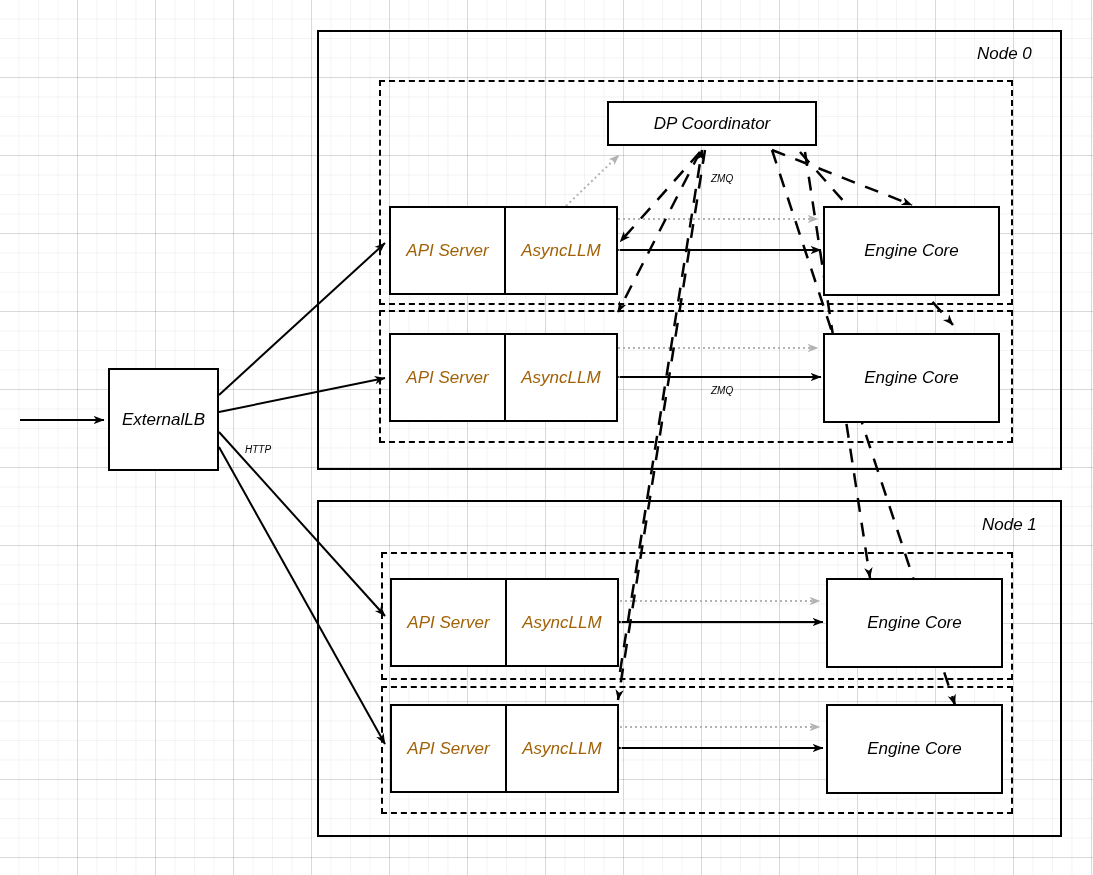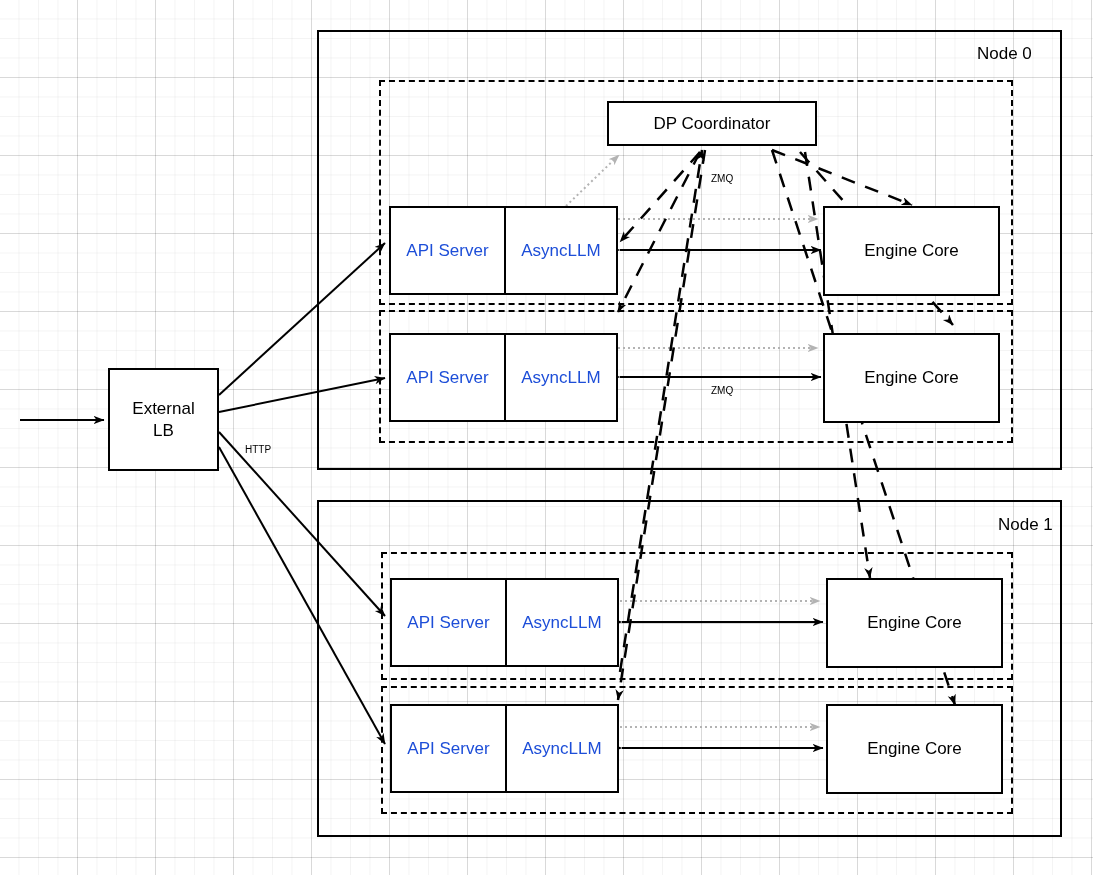--- a/index.html
+++ b/index.html
@@ -18,20 +18,21 @@
       linear-gradient(to right, rgba(0,0,0,0.11) 1px, transparent 1px),
       linear-gradient(to bottom, rgba(0,0,0,0.11) 1px, transparent 1px);
     background-size:
       19.5px 19.5px,
       19.5px 19.5px,
       78px 78px,
       78px 78px;
     background-position: -1px -1px, -1px -1px, -1px -1px, -1px -1px;
     font-family: "Liberation Sans", sans-serif;
     overflow: hidden;
+    font-style: italic;
   }
   #edges {
     position: absolute;
     left: 0; top: 0;
     width: 1093px;
     height: 875px;
     pointer-events: none;
   }
   .node-frame {
     position: absolute;
@@ -71,21 +72,21 @@
     box-sizing: border-box;
     display: flex;
     flex-direction: row;
   }
   .split-half {
     flex: 1 1 auto;
     display: flex;
     align-items: center;
     justify-content: center;
     font-size: 17px;
-    color: #1d4ed8;
+    color: #a16207;
     box-sizing: border-box;
     white-space: nowrap;
   }
   .split-half.left  { border-right: 2px solid #000; }
   .edge-label {
     position: absolute;
     font-size: 10px;
     color: #000;
     background: transparent;
     white-space: nowrap;
@@ -191,21 +192,21 @@
     </div>
   </div>
 
   <div class="box" style="left:823px; top:333px; width:177px; height:90px;">
     <span>Engine Core</span>
   </div>
 
   <div class="edge-label" style="left:711px; top:385px;">ZMQ</div>
 
   <div class="node-frame" style="left:317px; top:500px; width:745px; height:337px;"></div>
-  <div class="node-label" style="left:982px; top:515px;margin-left:16px;">Node 1</div>
+  <div class="node-label" style="left:982px; top:515px;">Node 1</div>
 
   <div class="group-frame" style="left:381px; top:552px; width:632px; height:128px;"></div>
 
   <div class="split-box" style="left:390px; top:578px; width:229px; height:89px;">
     <div class="split-half left">
       <span>API Server</span>
     </div>
     <div class="split-half right">
       <span>AsyncLLM</span>
     </div>
@@ -223,20 +224,20 @@
     </div>
     <div class="split-half right">
       <span>AsyncLLM</span>
     </div>
   </div>
 
   <div class="box" style="left:826px; top:704px; width:177px; height:90px;">
     <span>Engine Core</span>
   </div>
 
-  <div class="box" style="left:108px; top:368px; width:111px; height:103px; flex-direction:column;">
+  <div class="box" style="left:108px; top:368px; width:111px; height:103px; flex-direction:row;">
     <span>External</span>
     <span>LB</span>
   </div>
 
   <div class="edge-label" style="left:245px; top:444px;">HTTP</div>
 
 </div>
 
 </body></html>

